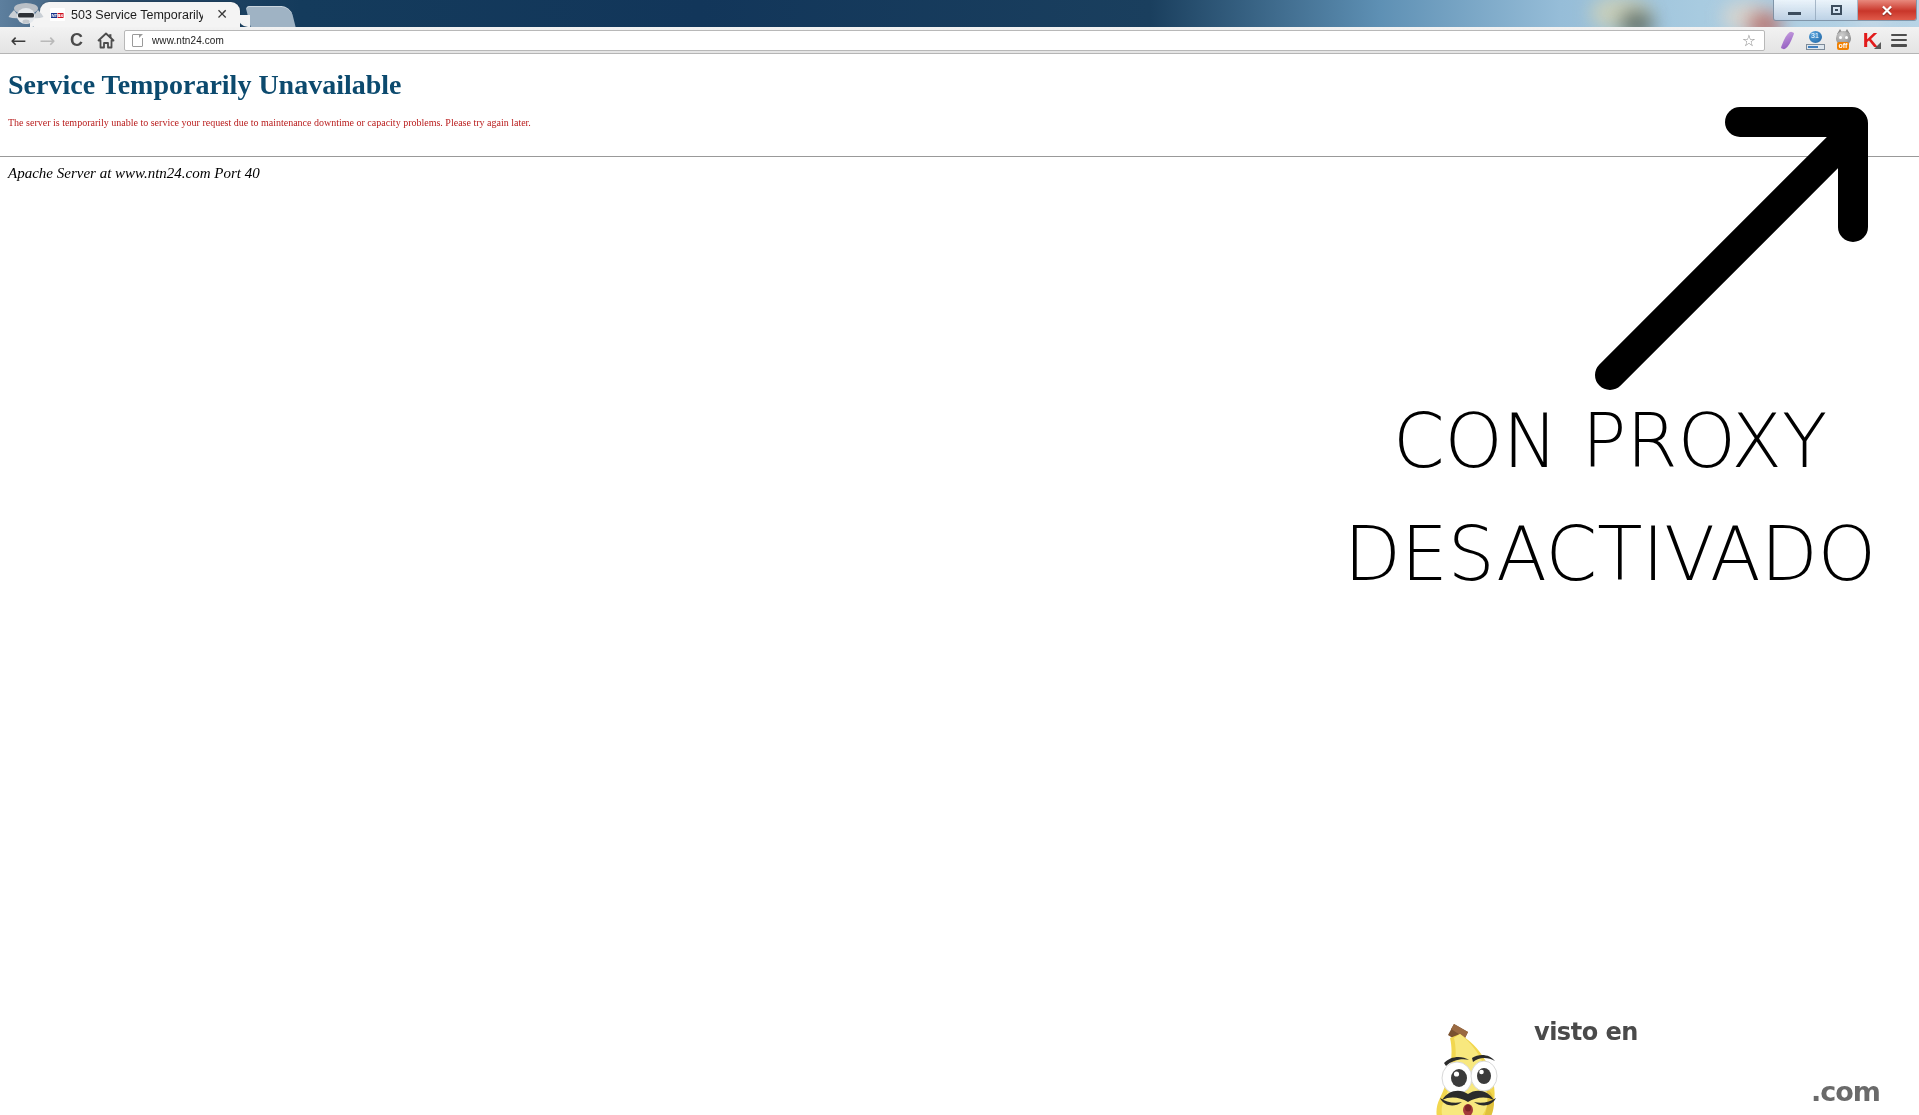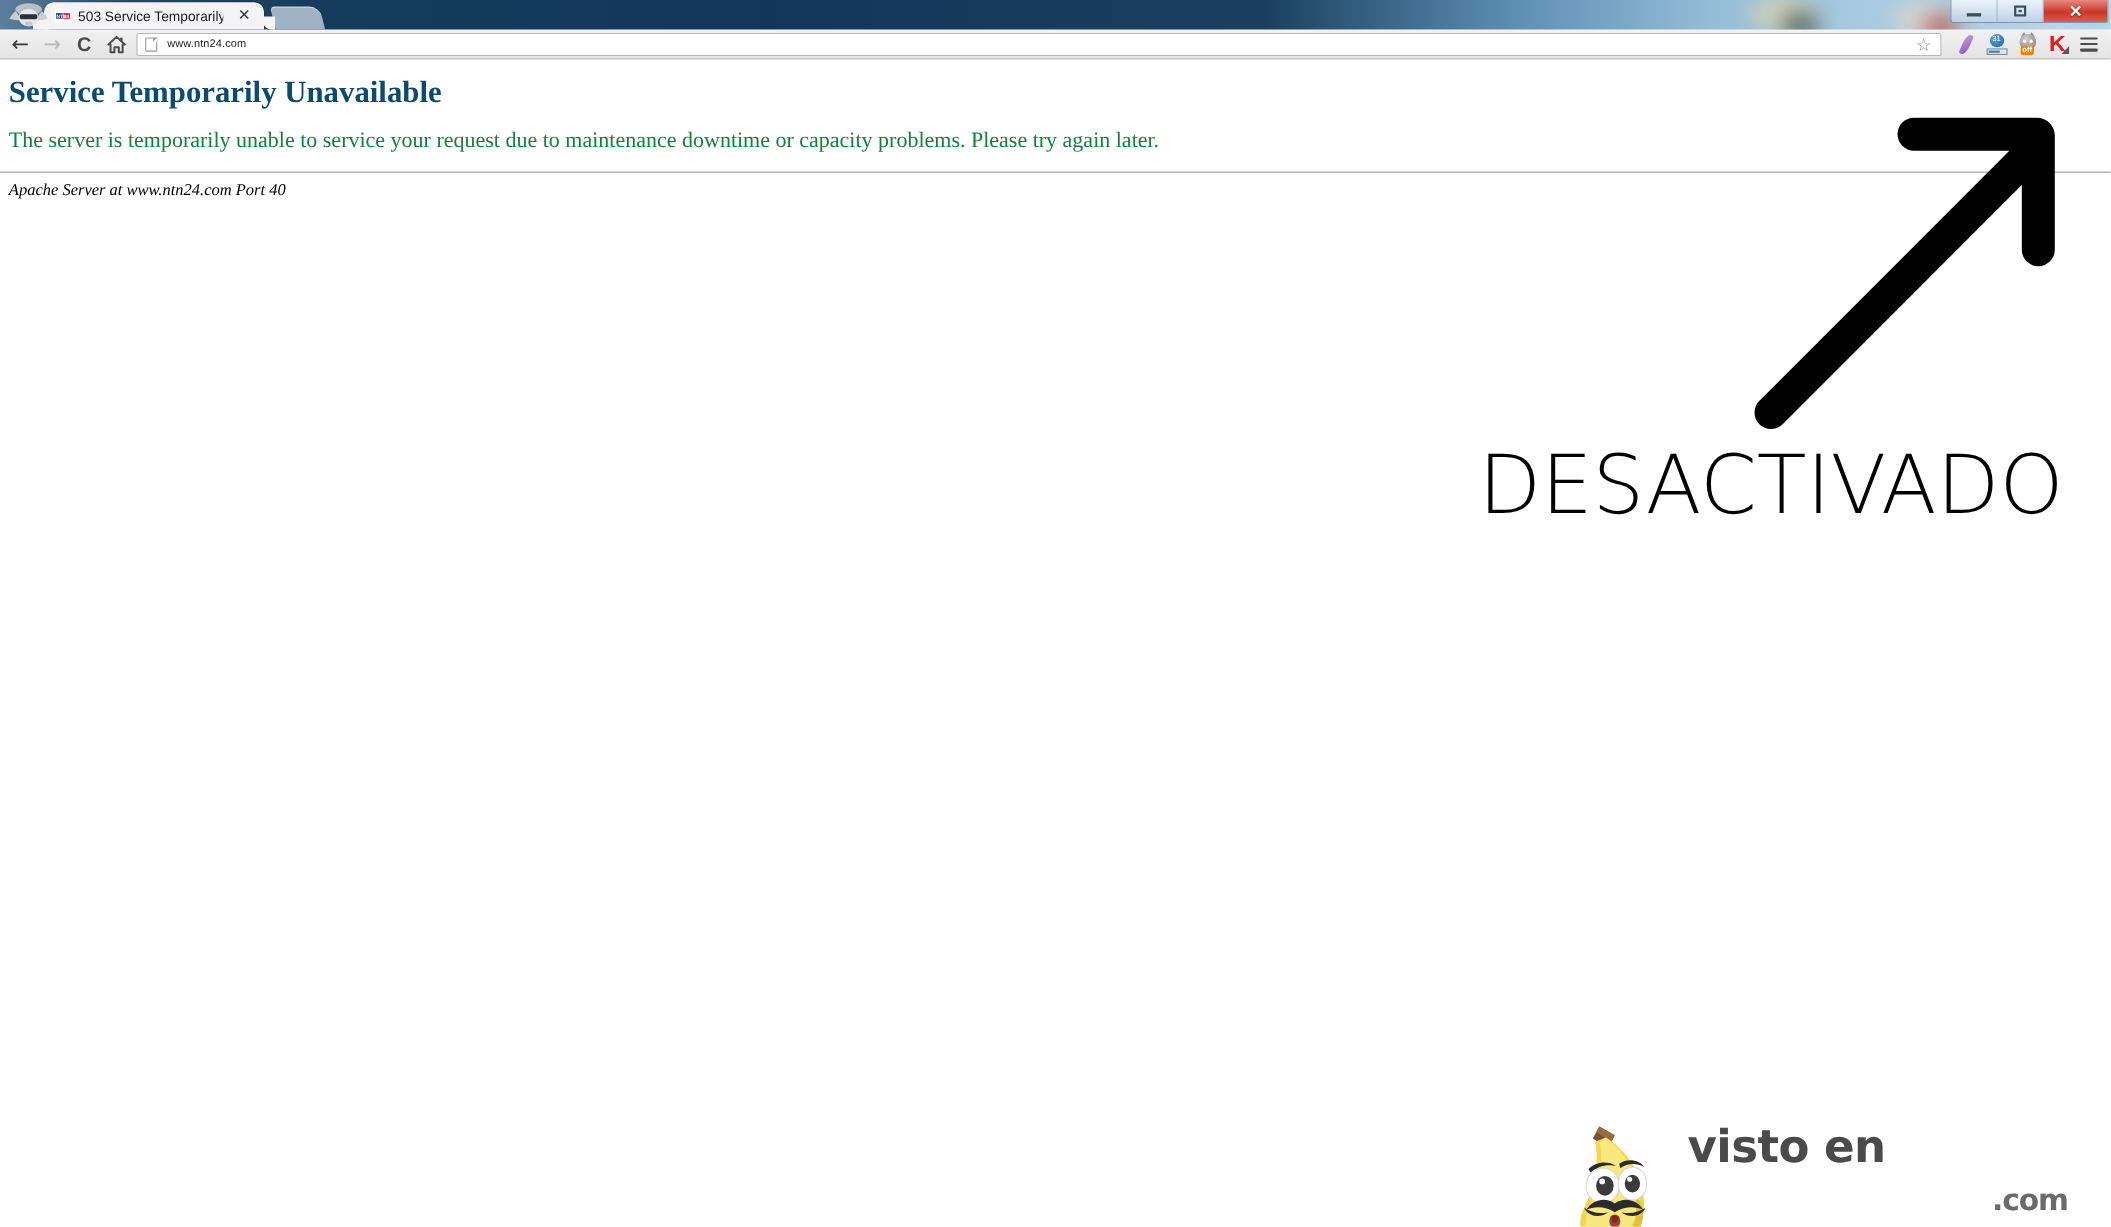--- a/index.html
+++ b/index.html
@@ -162,21 +162,21 @@
   .hamburger span { display:block; height:2.5px; background:#4d4d4d; border-radius:1px;}
 
   
   #page-content { position: absolute; left:0; top:55px; width:1919px; height:1060px; background:#fff; }
   #error-heading {
     position:absolute; left:8px; top:14px;
     font-family: "Liberation Serif", serif; font-weight: bold; font-size: 28px; color:#0c4a6e;
   }
   #error-body {
     position:absolute; left:8px; top:62px;
-    font-family: "Liberation Serif", serif; font-size: 20px; color:#15803d;
+    font-family: "Liberation Serif", serif; font-size: 10px; color:#b91c1c;
   }
   #error-hr {
     position:absolute; left:0; top:101px; width:1919px; height:1px;
     background:#999; border:none;
   }
   #error-footer {
     position:absolute; left:8px; top:110px;
     font-family: "Liberation Serif", serif; font-style: italic; font-size: 15px; color:#000;
   }
 
@@ -190,21 +190,21 @@
     font-family:"DejaVu Sans", sans-serif; font-weight: 300;
     font-size: 74px; line-height: 113px; letter-spacing: 0px;
   }
   #annotation-text div { white-space: nowrap; }
 
   
   #watermark { position:absolute; left:1428px; top:955px; width:420px; height:130px; }
   #wm-banana { position:absolute; left:0; top:8px; width:112px; height:122px; }
   #wm-visto {
     position:absolute; left:106px; top:8px;
-    font-family:"DejaVu Sans", sans-serif; font-weight:bold; font-size:41px;
+    font-family:"DejaVu Sans", sans-serif; font-weight:bold; font-size:24px;
     color:#4a4a4a; letter-spacing:-.5px;
   }
   #wm-madur {
     position:absolute; left:92px; top:38px;
     font-family:"DejaVu Sans", sans-serif; font-weight:bold; font-size:56px;
     color:#3a3a3a; letter-spacing:-2.5px;
   }
   #wm-com {
     position:absolute; left:383px; top:66px;
     font-family:"DejaVu Sans", sans-serif; font-weight:bold; font-size:27px;
@@ -340,20 +340,21 @@
           <line x1="40" y1="270" x2="275" y2="35"></line>
         </g>
         <g stroke="#000000" stroke-width="30" stroke-linecap="round" fill="none">
           <line x1="170" y1="17" x2="282" y2="17"></line>
           <line x1="283" y1="18" x2="283" y2="122"></line>
         </g>
       </svg>
     </div>
 
     <div id="annotation-text">
+      <div>CON PROXY</div>
       <div>DESACTIVADO</div>
     </div>
 
     <div id="watermark">
       <div id="wm-banana">
         <svg width="112" height="122" viewBox="0 0 112 122">
 
           <path d="M26 6 L40 14 L34 26 L20 17 Z" fill="#7a5230"></path>
           <path d="M26 6 L40 14 L37 20 L23 11 Z" fill="#9a6a42"></path>
 

